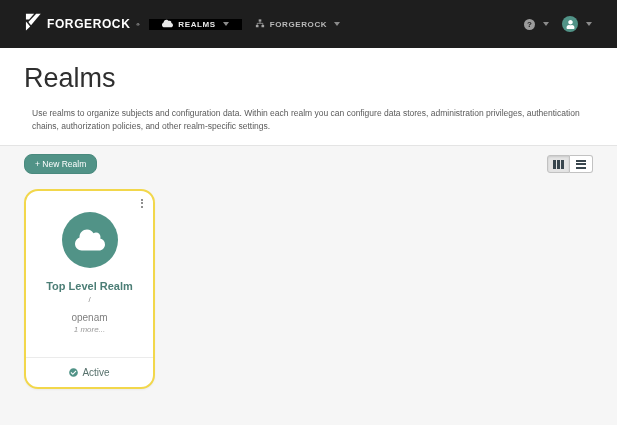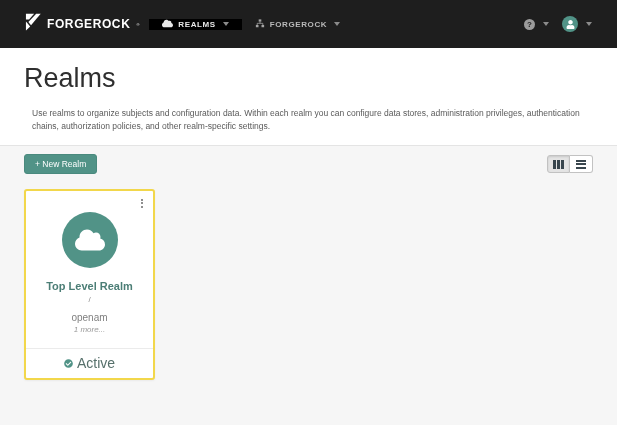--- a/index.html
+++ b/index.html
@@ -38,57 +38,57 @@
 
   
   .page-head { background: #ffffff; padding: 15px 24px 12px; border-bottom: 1px solid #e4e4e4; }
   .page-title { font-size: 27px; font-weight: 400; color: #2f2f2f; margin-bottom: 13px; }
   .page-desc { font-size: 8.5px; line-height: 1.55; color: #5a5a5a; max-width: 578px; margin-left: 8px; }
 
   
   .content-lower { flex: 1; background: #f6f6f6; padding: 6px 24px 0; }
   .toolbar { display: flex; align-items: center; justify-content: space-between; margin-top: 2px; }
   .btn-new-realm {
-    background: #519387; color: #ffffff; border: 1px solid #4a8a7e; border-radius: 3px;
+    background: #519387; color: #ffffff; border: 1px solid #4a8a7e; border-radius: 8px;
     font-family: "Liberation Sans", sans-serif; font-size: 8.5px; padding: 4px 10px; cursor: pointer;
   }
   .view-toggle { display: flex; }
   .toggle-btn {
     width: 23px; height: 18px; border: 1px solid #c2c2c2; background: #ffffff; cursor: pointer;
     display: flex; align-items: center; justify-content: center; padding: 0;
   }
   .toggle-btn.grid { border-radius: 3px 0 0 3px; background: #e4e4e4; box-shadow: inset 0 1px 2px rgba(0,0,0,0.12); }
   .toggle-btn.list { border-radius: 0 3px 3px 0; border-left: none; }
   .icon-grid { display: flex; gap: 1.5px; }
   .icon-grid i { width: 2.5px; height: 9px; background: #39464e; display: block; }
   .icon-list { display: flex; flex-direction: column; gap: 1.5px; }
   .icon-list i { width: 10px; height: 2px; background: #39464e; display: block; }
 
   
   .card-grid { margin-top: 15px; display: flex; }
   .realm-card {
-    width: 131px; background: #ffffff; border: 2px solid #f2d74b; border-radius: 3px;
+    width: 131px; background: #ffffff; border: 2px solid #f2d74b; border-radius: 14px;
     cursor: pointer; box-shadow: 0 1px 2px rgba(0,0,0,0.05);
   }
   .card-body { position: relative; text-align: center; padding: 8px 6px 10px; }
   .kebab { position: absolute; top: 4px; right: 6px; padding: 2px 4px; cursor: pointer; }
   .kebab i { display: block; width: 2px; height: 2px; background: #8f8f8f; margin: 1.5px 0; }
   .realm-avatar {
     width: 56px; height: 56px; border-radius: 50%; background: #519387;
     margin: 13px auto 12px; display: flex; align-items: center; justify-content: center;
   }
   .realm-title { font-size: 11px; font-weight: bold; color: #4c7e76; margin-bottom: 3px; }
   .realm-path { font-size: 8px; color: #8a8a8a; margin-bottom: 8px; }
   .realm-alias { font-size: 10px; color: #7f7f7f; margin-bottom: 2px; }
-  .realm-more { font-size: 8px; font-style: italic; color: #9a9a9a; margin-bottom: 4px; }
+  .realm-more { font-size: 8px; font-style: italic; color: #9a9a9a; margin-bottom: 13px; }
   .card-footer {
     border-top: 1px solid #ebebeb; padding: 5px 0 6px; text-align: center;
     display: flex; align-items: center; justify-content: center; gap: 4px;
   }
-  .status-label { font-size: 14px; color: #56706b; }
+  .status-label { font-size: 10px; color: #56706b; }
 </style>
 </head>
 <body>
 
 <div class="app">
 
   <nav class="topbar">
     <div class="logo">
       <span>
         <svg width="17" height="18" viewBox="0 0 20 22">

